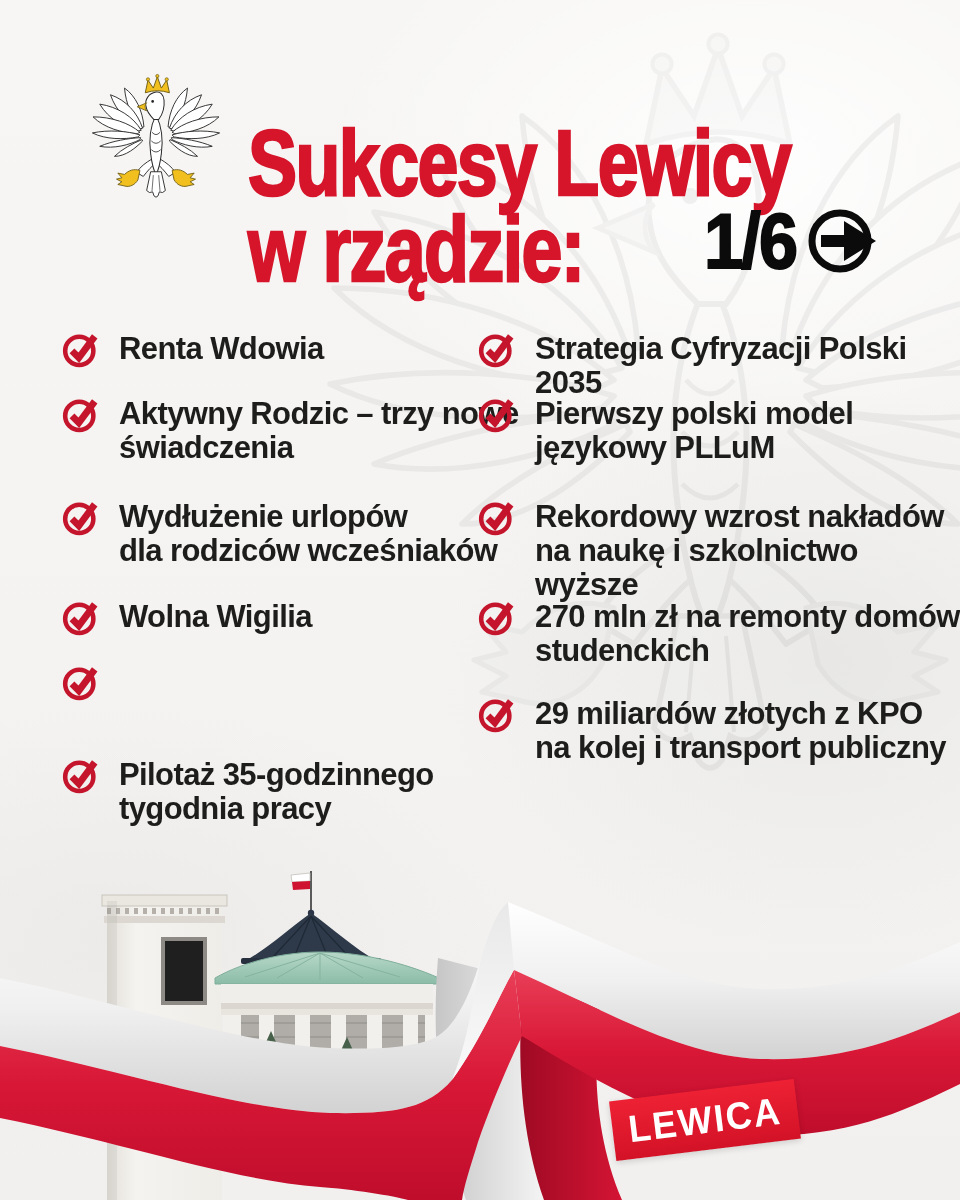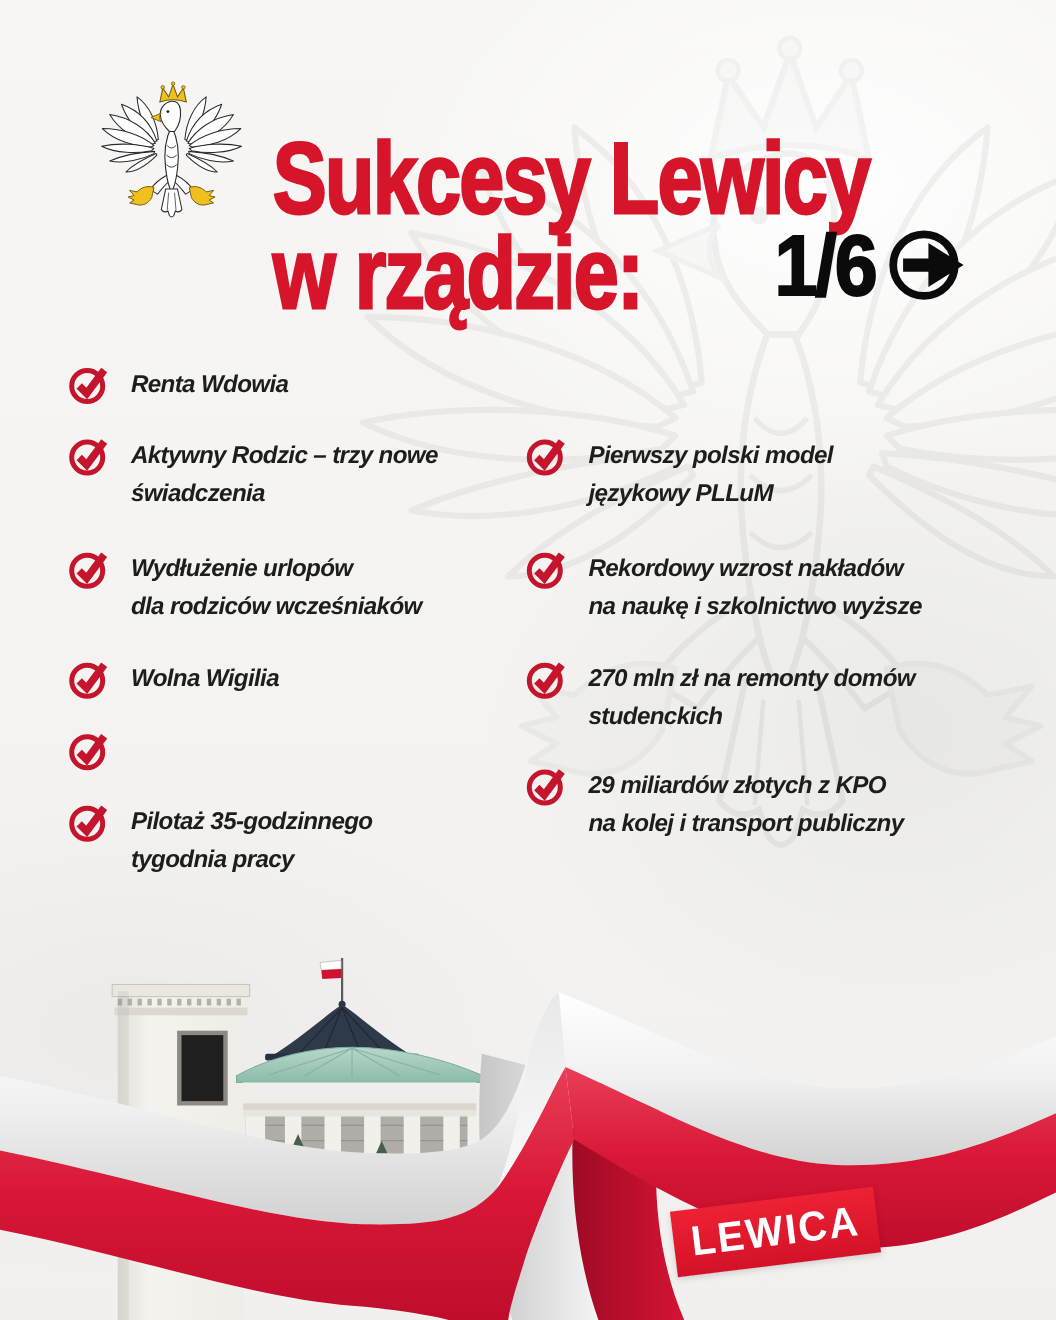--- a/index.html
+++ b/index.html
@@ -16,22 +16,22 @@
   .title{position:absolute;left:248px;top:58px;z-index:2;color:#d6152b;
     font-weight:700;font-size:92px;line-height:86px;letter-spacing:-2px;
     transform:scaleX(.8);transform-origin:left top;white-space:pre-line;
     -webkit-text-stroke:2.6px #d6152b;}
   .pager{position:absolute;left:704px;top:202px;display:flex;align-items:center;z-index:2;}
   .pager-num{color:#0b0b0b;font-weight:700;font-size:78px;line-height:78px;letter-spacing:-2px;
     transform:scaleX(.9);transform-origin:left center;-webkit-text-stroke:2px #0b0b0b;}
   .pager-arrow{width:76px;height:70px;display:block;cursor:pointer;}
   .row{position:absolute;display:flex;align-items:flex-start;gap:17px;z-index:2;}
   .check{width:40px;height:40px;flex:0 0 auto;}
-  .txt{font-size:22px;line-height:34px;font-weight:700;color:#1d1d1b;
-    letter-spacing:-.6px;white-space:pre-line;padding-top:2px;font-style:italic;}
+  .txt{font-size:31px;line-height:34px;font-weight:700;color:#1d1d1b;
+    letter-spacing:-.6px;white-space:pre-line;padding-top:2px;}
   .building{position:absolute;left:95px;top:865px;width:350px;height:340px;z-index:3;}
   .ribbon{position:absolute;left:0;top:840px;width:960px;height:360px;z-index:4;}
   .badge{position:absolute;left:612px;top:1090px;width:186px;height:60px;z-index:5;
     background:linear-gradient(180deg,#ee2134,#d31227);transform:rotate(-7deg);
     display:flex;align-items:center;justify-content:center;
     box-shadow:0 2px 6px rgba(0,0,0,.15);}
   .badge span{color:#ffffff;font-weight:700;font-size:38px;letter-spacing:2px;
     transform:scaleX(.95);white-space:nowrap;}
 </style>
 </head>
@@ -119,29 +119,36 @@
       </svg>
     <div class="txt">Wydłużenie urlopów
 dla rodziców wcześniaków</div>
   </div>
   <div class="row" style="left:62px;top:663px">
     <svg class="check" viewBox="0 0 44 44">
         <circle cx="19" cy="23" r="15.5" fill="none" stroke="#c4152c" stroke-width="5"></circle>
         <path d="M11,23 L18.5,30.5 L36,7" fill="none" stroke="#c4152c" stroke-width="7.5"></path>
       </svg>
   </div>
-  <div class="row" style="left:62px;top:728px">
+  <div class="row" style="left:62px;top:756px">
     <svg class="check" viewBox="0 0 44 44">
         <circle cx="19" cy="23" r="15.5" fill="none" stroke="#c4152c" stroke-width="5"></circle>
         <path d="M11,23 L18.5,30.5 L36,7" fill="none" stroke="#c4152c" stroke-width="7.5"></path>
       </svg>
     <div class="txt">Pilotaż 35-godzinnego
 tygodnia pracy</div>
   </div>
 
+  <div class="row" style="left:478px;top:330px">
+    <svg class="check" viewBox="0 0 44 44">
+        <circle cx="19" cy="23" r="15.5" fill="none" stroke="#c4152c" stroke-width="5"></circle>
+        <path d="M11,23 L18.5,30.5 L36,7" fill="none" stroke="#c4152c" stroke-width="7.5"></path>
+      </svg>
+    <div class="txt">Strategia Cyfryzacji Polski 2035</div>
+  </div>
   <div class="row" style="left:478px;top:498px">
     <svg class="check" viewBox="0 0 44 44">
         <circle cx="19" cy="23" r="15.5" fill="none" stroke="#c4152c" stroke-width="5"></circle>
         <path d="M11,23 L18.5,30.5 L36,7" fill="none" stroke="#c4152c" stroke-width="7.5"></path>
       </svg>
     <div class="txt">Rekordowy wzrost nakładów
 na naukę i szkolnictwo wyższe</div>
   </div>
   <div class="row" style="left:478px;top:395px">
     <svg class="check" viewBox="0 0 44 44">

